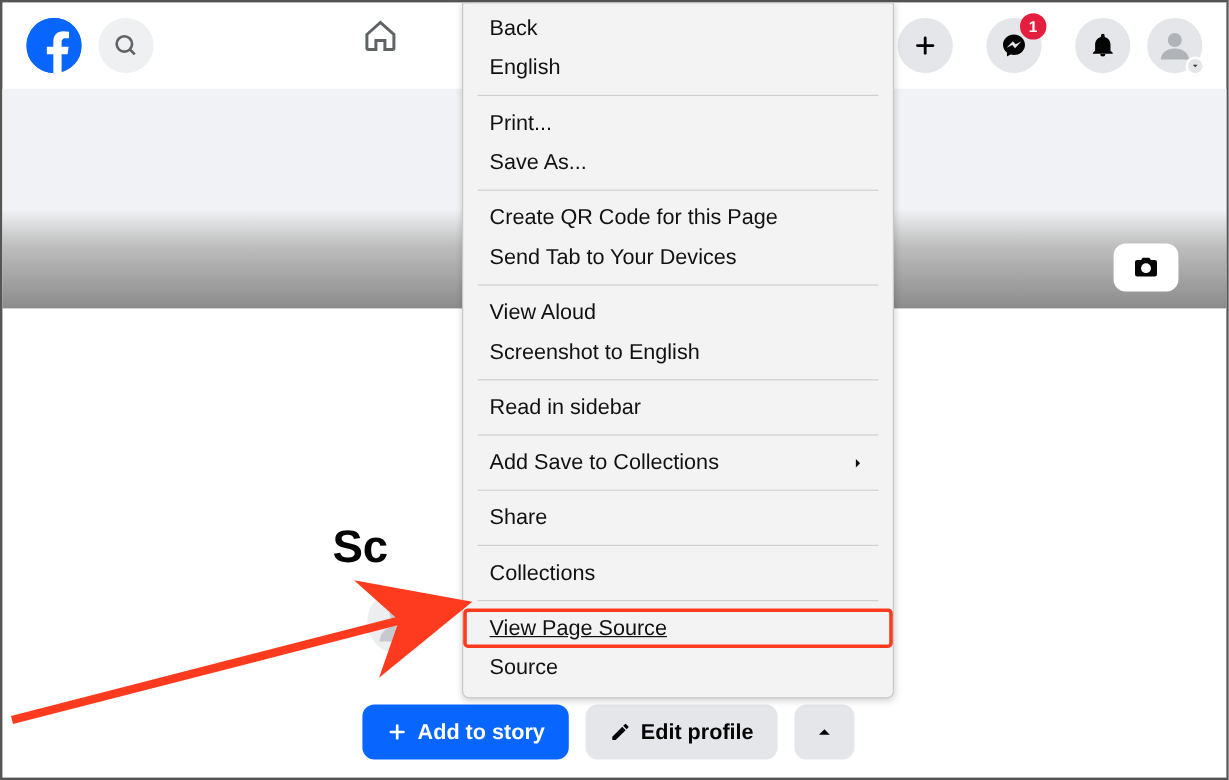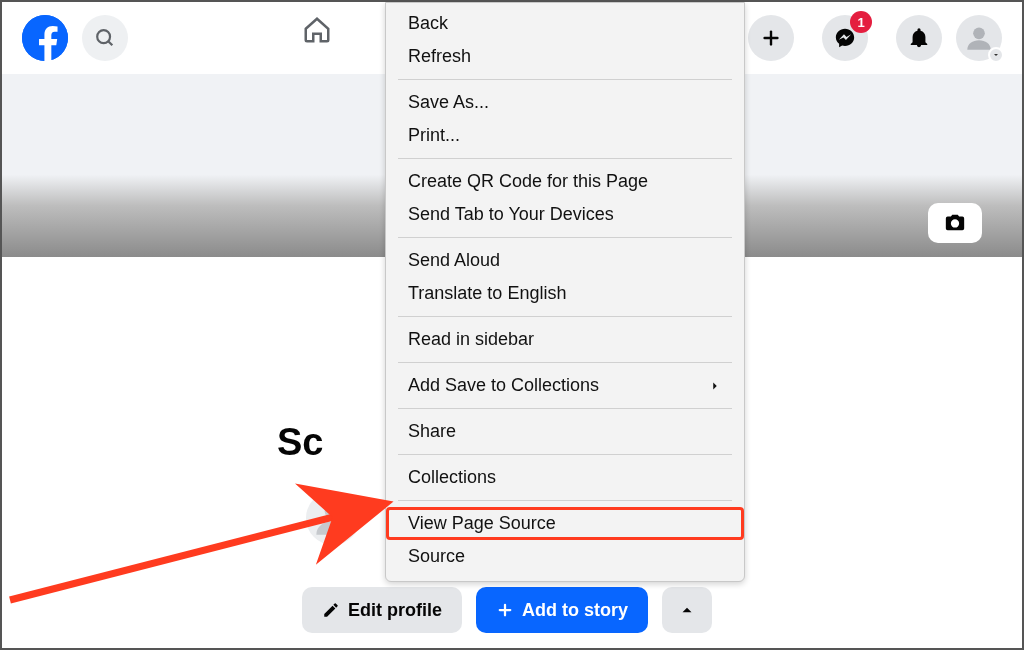--- a/index.html
+++ b/index.html
@@ -19,35 +19,35 @@
   .avatar { width:46px; height:46px; border-radius:50%; background:#e4e6e9; display:flex; align-items:center; justify-content:center; position:relative; }
   .avatar .chev { position:absolute; bottom:-2px; right:-2px; width:16px; height:16px; border-radius:50%; background:#e4e6e9; border:2px solid #fff; display:flex; align-items:center; justify-content:center; }
   .menu-trigger { position:absolute; left:694px; top:13px; }
 
   
   .cover { height:183px; margin-top:0; background:linear-gradient(#f0f2f5 0%, #f0f2f5 55%, #bdbdbd 72%, #8b8b8b 100%); position:relative; }
   .cam { position:absolute; right:40px; bottom:14px; width:54px; height:40px; background:#fff; border-radius:10px; display:flex; align-items:center; justify-content:center; cursor:pointer; }
 
   
   .name-row { position:relative; height:310px; }
-  .profile-name { position:absolute; left:275px; top:164px; font-size:38px; font-weight:800; }
+  .profile-name { position:absolute; left:275px; top:178px; font-size:38px; font-weight:800; }
   .profile-avatar { position:absolute; left:300px; top:230px; width:62px; height:62px; border-radius:50%; background:#eceef0; border:4px solid #fff; display:flex; align-items:center; justify-content:center; }
 
   
   .actions { position:absolute; left:300px; top:585px; display:flex; gap:14px; align-items:center; }
   .btn { display:flex; align-items:center; gap:8px; height:46px; padding:0 20px; border-radius:10px; font-size:18px; font-weight:700; cursor:pointer; }
   .btn.primary { background:#0866ff; color:#fff; }
   .btn.secondary { background:#e4e6e9; color:#050505; }
   .btn.iconbtn { padding:0 16px; }
 
   
   .ctxmenu { position:absolute; left:383px; top:0; width:360px; background:#f3f3f3; border:1px solid #c8c8c8; border-radius:0 0 6px 6px; padding:4px 0 8px; font-size:18px; color:#111; z-index:20; box-shadow:0 2px 6px rgba(0,0,0,.18);text-align:right; }
   .ctxmenu .item { padding:6px 22px; display:flex; align-items:center; justify-content:space-between; cursor:pointer; }
   .ctxmenu .sep { height:1px; background:#d0d0d0; margin:6px 12px; }
-  .ctxmenu .item.highlight { outline:3px solid #ff3b1f; outline-offset:-3px; border-radius:4px; }
+  .ctxmenu .item.highlight { outline:3px solid #ff3b1f; outline-offset:-3px; border-radius:4px;text-decoration:underline; }
 
   
   .arrow { position:absolute; left:-22px; top:418px; z-index:30; pointer-events:none; }
 </style>
 </head>
 <body>
 
 <div class="frame">
 
   <div class="topbar">
@@ -126,67 +126,67 @@
     <div class="profile-name">Sc</div>
     <div class="profile-avatar">
       <svg width="40" height="40" viewBox="0 0 24 24" fill="#c6c9cd">
           <circle cx="12" cy="8" r="5"></circle>
           <path d="M2 22c0-5 4.5-8 10-8s10 3 10 8z"></path>
         </svg>
     </div>
   </div>
 
   <div class="actions">
-    <div class="btn secondary">
-      <svg width="18" height="18" viewBox="0 0 24 24" fill="#050505">
-          <path d="M3 17.25V21h3.75L17.81 9.94l-3.75-3.75L3 17.25zM20.71 7.04a1 1 0 0 0 0-1.41l-2.34-2.34a1 1 0 0 0-1.41 0l-1.83 1.83 3.75 3.75 1.83-1.83z"></path>
-        </svg>
-      <span>Edit profile</span>
-    </div>
     <div class="btn primary">
       <svg width="18" height="18" viewBox="0 0 24 24" stroke="#fff" stroke-width="3" stroke-linecap="round">
           <line x1="12" y1="5" x2="12" y2="19"></line>
           <line x1="5" y1="12" x2="19" y2="12"></line>
         </svg>
       <span>Add to story</span>
     </div>
+    <div class="btn secondary">
+      <svg width="18" height="18" viewBox="0 0 24 24" fill="#050505">
+          <path d="M3 17.25V21h3.75L17.81 9.94l-3.75-3.75L3 17.25zM20.71 7.04a1 1 0 0 0 0-1.41l-2.34-2.34a1 1 0 0 0-1.41 0l-1.83 1.83 3.75 3.75 1.83-1.83z"></path>
+        </svg>
+      <span>Edit profile</span>
+    </div>
     <div class="btn secondary iconbtn">
       <svg width="18" height="18" viewBox="0 0 24 24" fill="#050505">
           <path d="M6 15l6-6 6 6z"></path>
         </svg>
     </div>
   </div>
 
   <div class="ctxmenu">
     <div class="item">
         <span>Back</span>
       </div>
     <div class="item">
-        <span>Refresh</span>
-      </div>
-    <div class="sep"></div>
+        <span>English</span>
+      </div>
+    <div class="sep"></div>
+    <div class="item">
+        <span>Print...</span>
+      </div>
     <div class="item">
         <span>Save As...</span>
       </div>
-    <div class="item">
-        <span>Print...</span>
-      </div>
     <div class="sep"></div>
     <div class="item">
         <span>Create QR Code for this Page</span>
       </div>
     <div class="item">
         <span>Send Tab to Your Devices</span>
       </div>
     <div class="sep"></div>
     <div class="item">
-        <span>Send Aloud</span>
-      </div>
-    <div class="item">
-        <span>Translate to English</span>
+        <span>View Aloud</span>
+      </div>
+    <div class="item">
+        <span>Screenshot to English</span>
       </div>
     <div class="sep"></div>
     <div class="item">
         <span>Read in sidebar</span>
       </div>
     <div class="sep"></div>
     <div class="item">
       <span>Add Save to Collections</span>
       <svg width="14" height="14" viewBox="0 0 24 24" fill="#111">
           <path d="M9 6l6 6-6 6z"></path>

